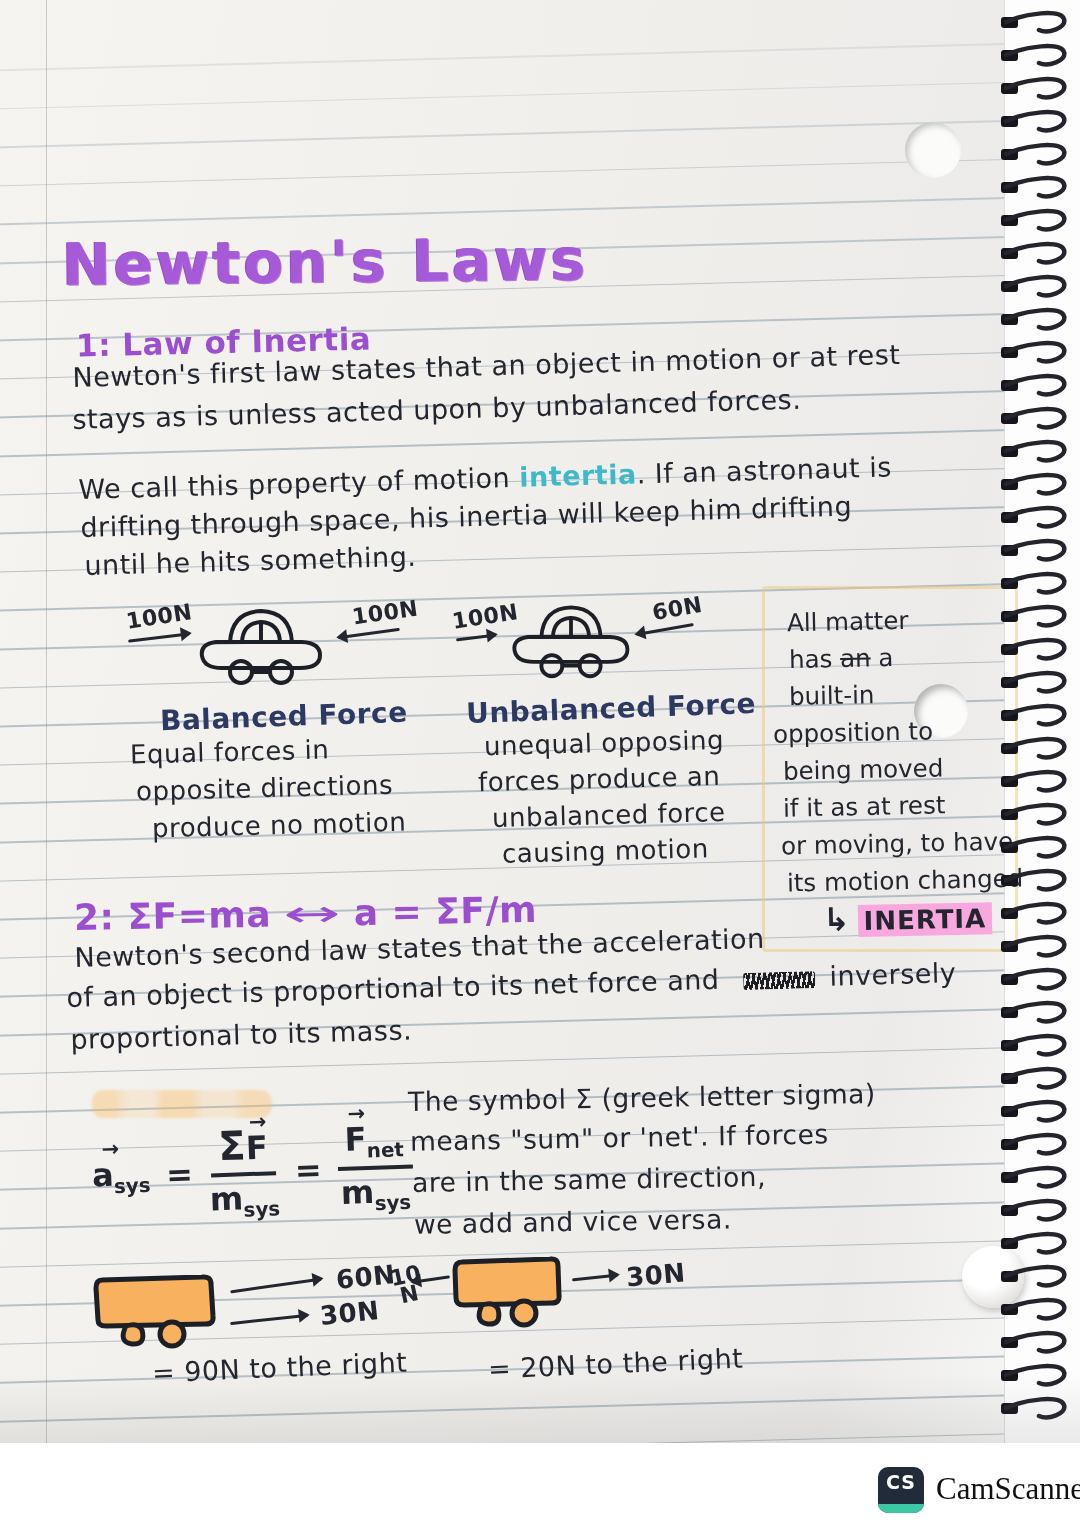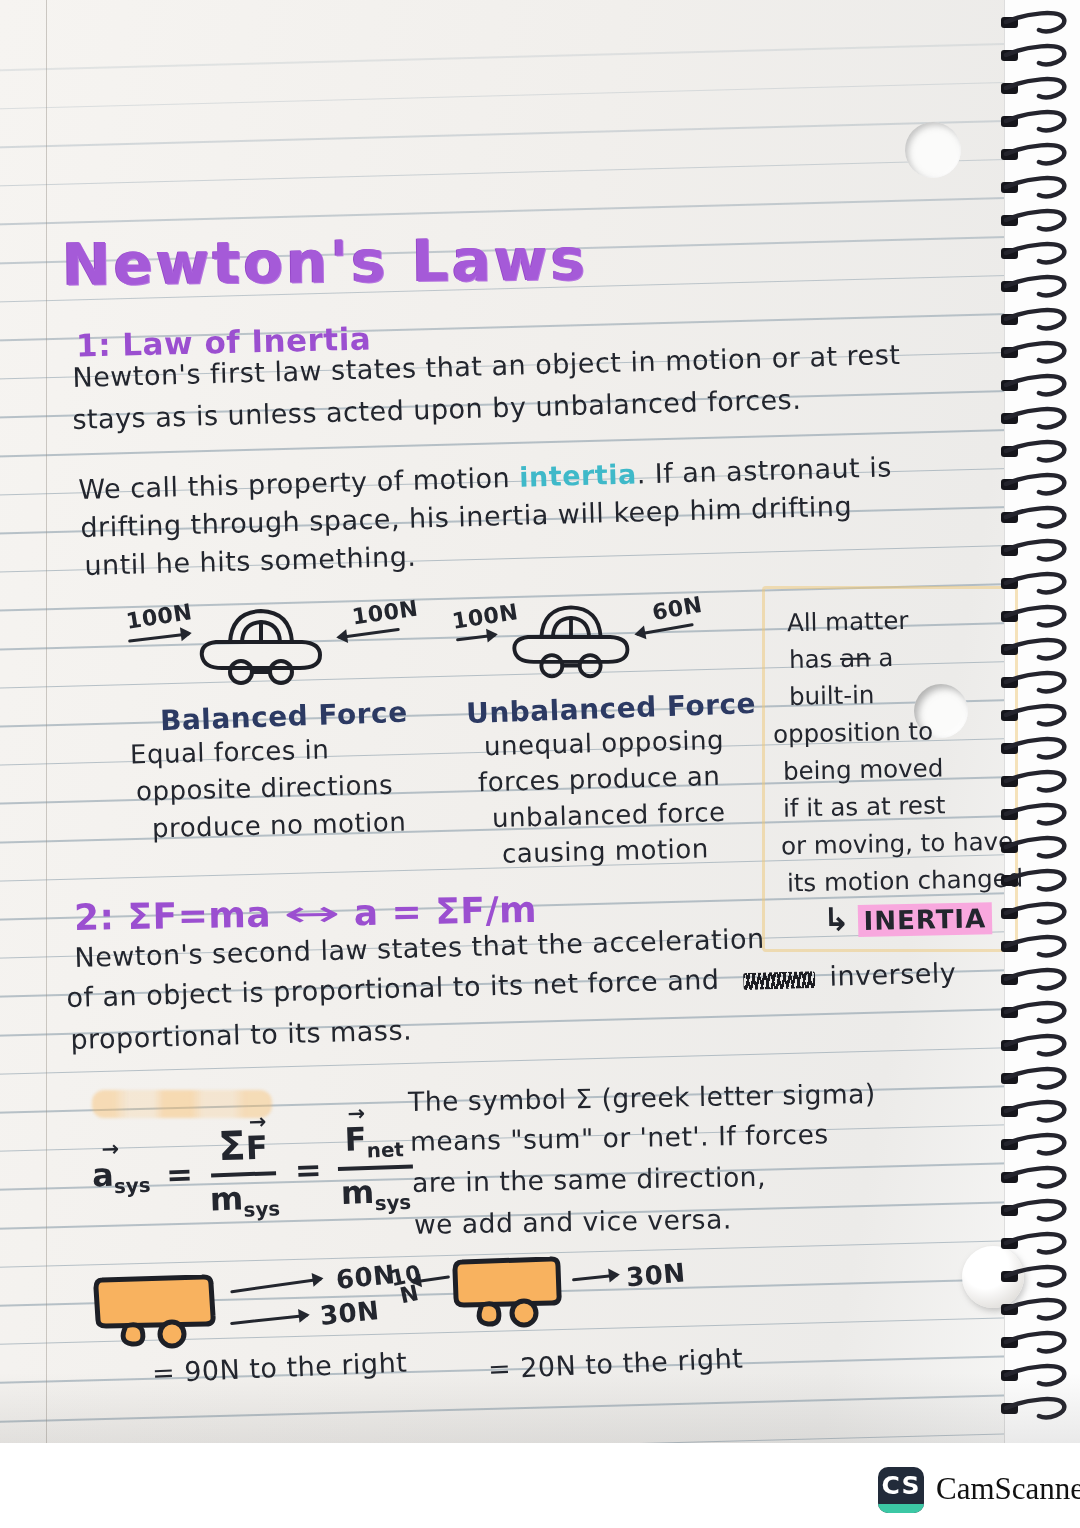--- a/index.html
+++ b/index.html
@@ -82,21 +82,21 @@
   .sg2{left:412px;top:1164px;}
   .sg3{left:414px;top:1206px;}
   .sgl{font-size:26.5px;transform:rotate(-1deg);}
   
   .result{font-size:27px;transform:rotate(-2.5deg);}
   .w2left{position:absolute;left:392px;top:1266px;font-size:22px;font-weight:bold;line-height:19px;transform:rotate(-12deg);text-align:center;}
   
   .footer{position:absolute;left:0;top:1443px;width:1080px;height:85px;background:#ffffff;}
   .cs-badge{position:absolute;left:878px;top:24px;width:46px;height:46px;border-radius:10px;
             background:#222b3a;overflow:hidden;}
-  .cs-badge .cs-text{position:absolute;width:100%;top:4px;text-align:center;color:#ffffff;font-size:25px;font-weight:bold;letter-spacing:1px;}
+  .cs-badge .cs-text{position:absolute;width:100%;top:4px;text-align:center;color:#ffffff;font-size:19px;font-weight:bold;letter-spacing:1px;}
   .cs-badge .cs-strip{position:absolute;left:0;bottom:0;width:100%;height:9px;background:#3cc8a5;}
   .cs-brand{position:absolute;left:936px;top:28px;font-family:"Liberation Serif",serif;font-size:31px;color:#111111;}
   svg.sketch{position:absolute;overflow:visible;}
 </style>
 </head>
 <body>
 
 <div class="page">
   <div class="photo">
     <div class="rules"></div>

